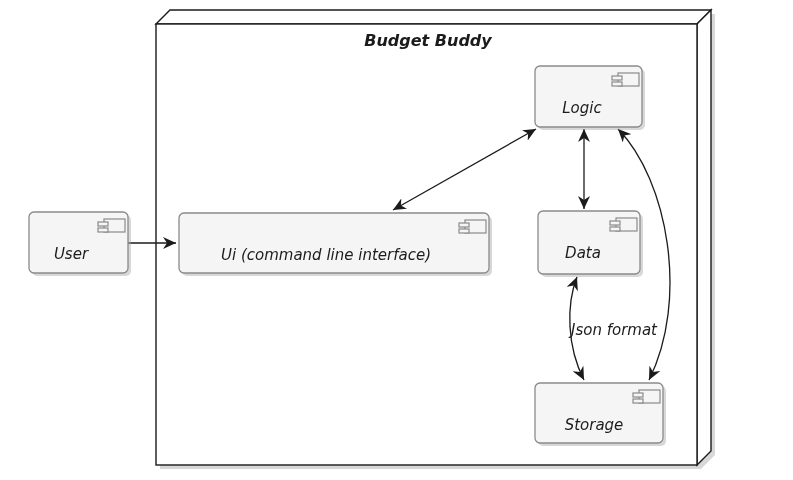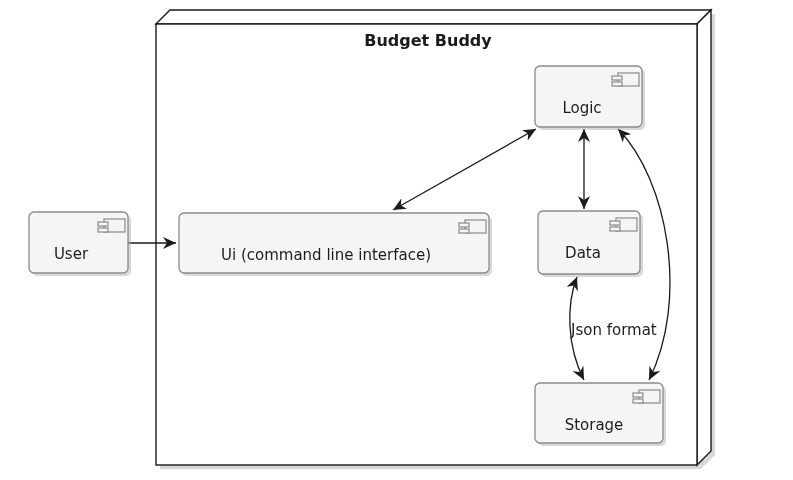--- a/index.html
+++ b/index.html
@@ -7,20 +7,21 @@
     padding: 0;
     background: #ffffff;
     font-family: "DejaVu Sans", "Liberation Sans", sans-serif;
   }
   .stage {
     position: relative;
     width: 793px;
     height: 480px;
     background: #ffffff;
     overflow: hidden;
+    font-style: italic;
   }
   svg { display: block; }
   .node-face   { fill: #ffffff; stroke: #1b1b1b; stroke-width: 1.4; stroke-linejoin: miter; }
   .shadow      { fill: #a8a8a8; opacity: 0.45; stroke: none; }
   .comp-rect   { fill: #f5f5f5; stroke: #8a8a8a; stroke-width: 1.3; }
   .icon-rect   { fill: #f5f5f5; stroke: #8a8a8a; stroke-width: 1.2; }
   .edge        { fill: none; stroke: #1b1b1b; stroke-width: 1.3; }
   .node-title  { font-size: 16px; font-weight: bold; fill: #1b1b1b; text-anchor: middle; }
   .comp-label  { font-size: 15px; fill: #1c1c1c; text-anchor: middle; }
   .edge-label  { font-size: 15px; fill: #1c1c1c; }

